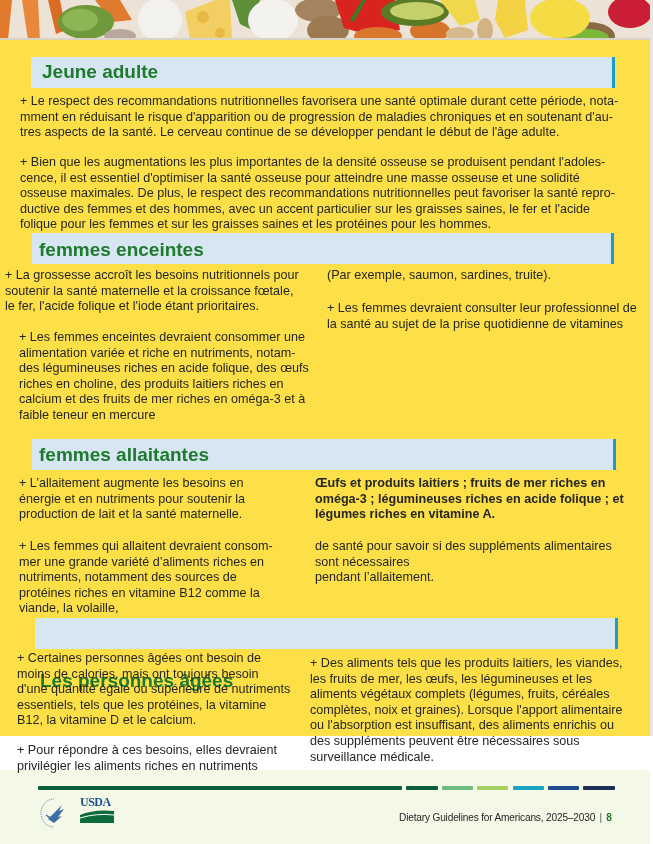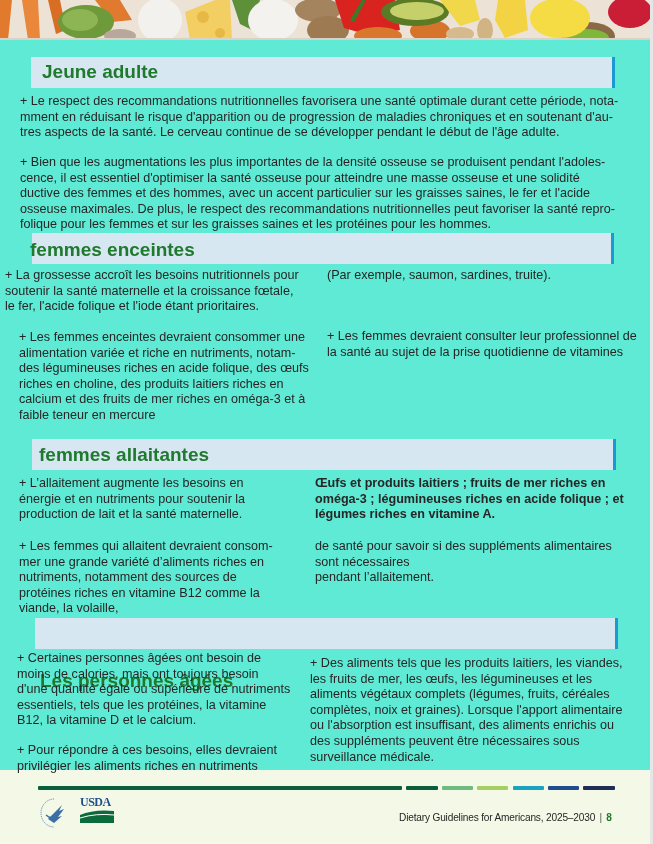--- a/index.html
+++ b/index.html
@@ -1,19 +1,19 @@
 <!DOCTYPE html>
 <html><head>
 <meta charset="utf-8">
 <style>
   * { box-sizing: border-box; margin: 0; padding: 0; }
   html, body { width: 653px; height: 844px; background: #ffffff; overflow: hidden; }
   body { position: relative; font-family: "Liberation Sans", sans-serif; color: #262626; }
 
-  .page { position: absolute; left: 0; top: 0; width: 653px; height: 844px; background: #5eead4; border-right: 3px solid #e6e6e6; }
+  .page { position: absolute; left: 0; top: 0; width: 653px; height: 736px; background: #fde047; border-right: 3px solid #e6e6e6; }
 
   
   .banner { position: absolute; left: 0; top: 0; width: 650px; height: 40px; overflow: hidden; background: #efe7dc; }
 
   
   .sec-bar { position: absolute; height: 31px; background: #d6e7f2; }
   .sec-bar .accent { position: absolute; right: 0; top: 0; width: 3px; height: 100%; background: #1b9ad1; }
   .sec-title { position: absolute; font-weight: bold; color: #1f7a2e; font-size: 19px; line-height: 1; }
 
   .txt { position: absolute; font-size: 12.6px; line-height: 15.6px; color: #262626; }
@@ -91,49 +91,49 @@
     <div class="sec-title" style="left:42px; top:62px;">Jeune adulte</div>
 
     <div class="txt" style="left:20px; top:94px;">
       <div>+ Le respect des recommandations nutritionnelles favorisera une santé optimale durant cette période, nota-</div>
       <div>mment en réduisant le risque d'apparition ou de progression de maladies chroniques et en soutenant d'au-</div>
       <div>tres aspects de la santé. Le cerveau continue de se développer pendant le début de l'âge adulte.</div>
     </div>
     <div class="txt" style="left:20px; top:155px;">
       <div>+ Bien que les augmentations les plus importantes de la densité osseuse se produisent pendant l'adoles-</div>
       <div>cence, il est essentiel d'optimiser la santé osseuse pour atteindre une masse osseuse et une solidité</div>
+      <div>osseuse maximales. De plus, le respect des recommandations nutritionnelles peut favoriser la santé repro-</div>
       <div>ductive des femmes et des hommes, avec un accent particulier sur les graisses saines, le fer et l'acide</div>
-      <div>osseuse maximales. De plus, le respect des recommandations nutritionnelles peut favoriser la santé repro-</div>
       <div>folique pour les femmes et sur les graisses saines et les protéines pour les hommes.</div>
     </div>
   </section>
 
   <section>
     <div class="sec-bar" style="left:32px; top:233px; width:582px;">
       <div class="accent"></div>
     </div>
-    <div class="sec-title" style="left:30px; top:240px;">femmes enceintes</div>
+    <div class="sec-title" style="left:39px; top:240px;">femmes enceintes</div>
 
     <div class="txt" style="left:5px; top:268px;">
       <div>+ La grossesse accroît les besoins nutritionnels pour</div>
       <div>soutenir la santé maternelle et la croissance fœtale,</div>
       <div>le fer, l'acide folique et l'iode étant prioritaires.</div>
     </div>
     <div class="txt" style="left:19px; top:330px;">
       <div>+ Les femmes enceintes devraient consommer une</div>
       <div>alimentation variée et riche en nutriments, notam-</div>
       <div>des légumineuses riches en acide folique, des œufs</div>
       <div>riches en choline, des produits laitiers riches en</div>
       <div>calcium et des fruits de mer riches en oméga-3 et à</div>
       <div>faible teneur en mercure</div>
     </div>
     <div class="txt" style="left:327px; top:268px;">
       <div>(Par exemple, saumon, sardines, truite).</div>
     </div>
-    <div class="txt" style="left:327px; top:301px;margin-top:28px;">
+    <div class="txt" style="left:327px; top:301px;">
       <div>+ Les femmes devraient consulter leur professionnel de</div>
       <div>la santé au sujet de la prise quotidienne de vitamines</div>
     </div>
   </section>
 
   <section>
     <div class="sec-bar" style="left:32px; top:439px; width:584px;">
       <div class="accent"></div>
     </div>
     <div class="sec-title" style="left:39px; top:445px;">femmes allaitantes</div>

